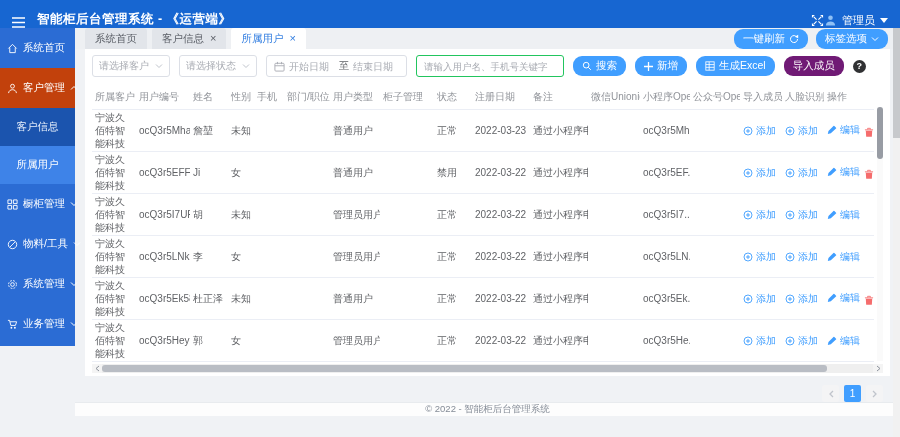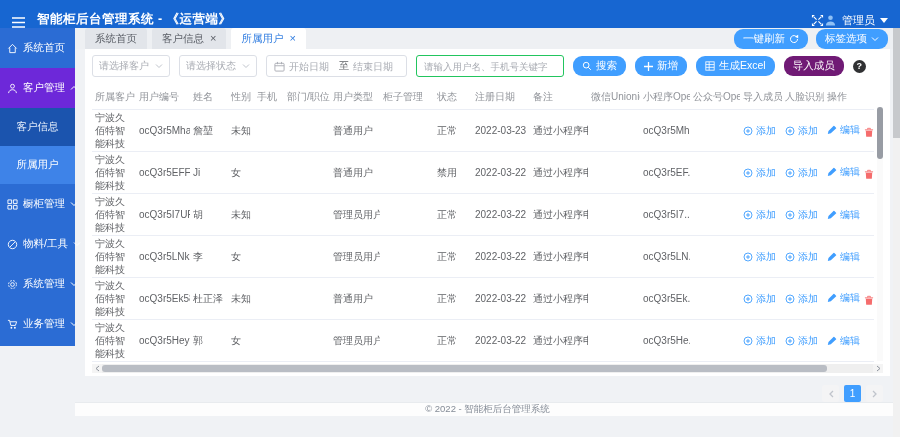--- a/index.html
+++ b/index.html
@@ -10,21 +10,21 @@
   .topbar { height:28px; background:#1766d1; display:flex; align-items:flex-end; padding:0 12px; color:#fff; }
   .hamburger { display:flex; align-items:center; cursor:pointer; }
   .topbar-title { font-size:12.5px; font-weight:bold; margin-left:12px; letter-spacing:.5px; }
   .topbar-right { margin-left:auto; display:flex; align-items:center; }
   .user-chip { display:flex; align-items:center; gap:5px; font-size:11px; cursor:pointer; }
 
   
   .layout { display:flex; height:318px; }
   .sidebar { width:75px; background:#2b6cd4; flex-shrink:0; }
   .side-item { height:40px; display:flex; align-items:center; gap:5px; padding:0 7px; color:#fff; font-size:10.5px; cursor:pointer; white-space:nowrap; }
-  .side-item.open { background:#6d28d9; }
+  .side-item.open { background:#c2410c; }
   .side-item .chev { margin-left:auto; }
   .submenu { background:#1b54ae; }
   .sub-item { height:38px; display:flex; align-items:center; justify-content:center; color:#e8f0fc; font-size:10.5px; cursor:pointer; }
   .sub-item.active { background:#3e83e8; color:#fff; }
 
   .main { flex:1; display:flex; flex-direction:column; min-width:0; }
 
   
   .tabbar { height:27px; background:#eef0f3; display:flex; align-items:center; padding:0 12px 0 10px; }
   .tabs { display:flex; align-self:flex-end; }

